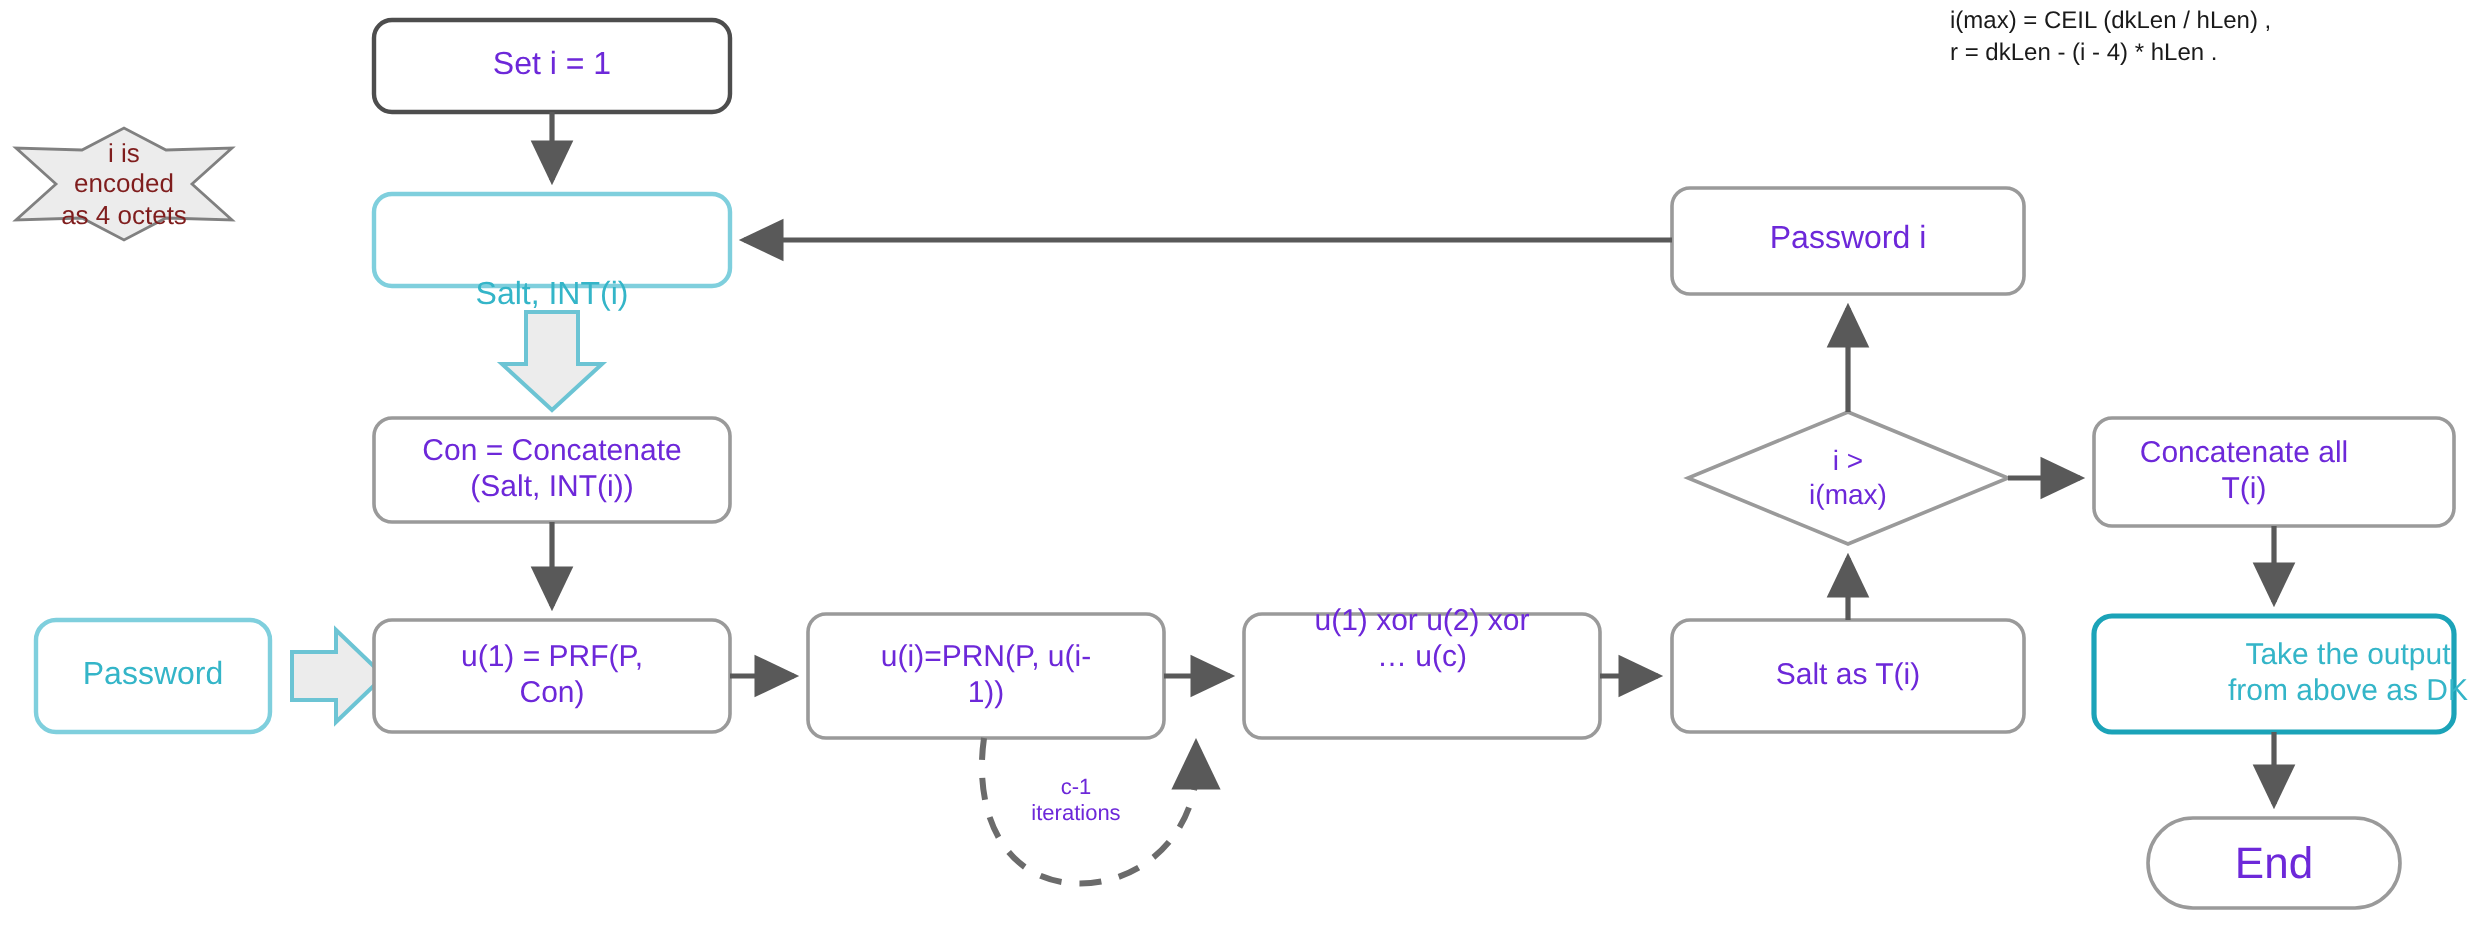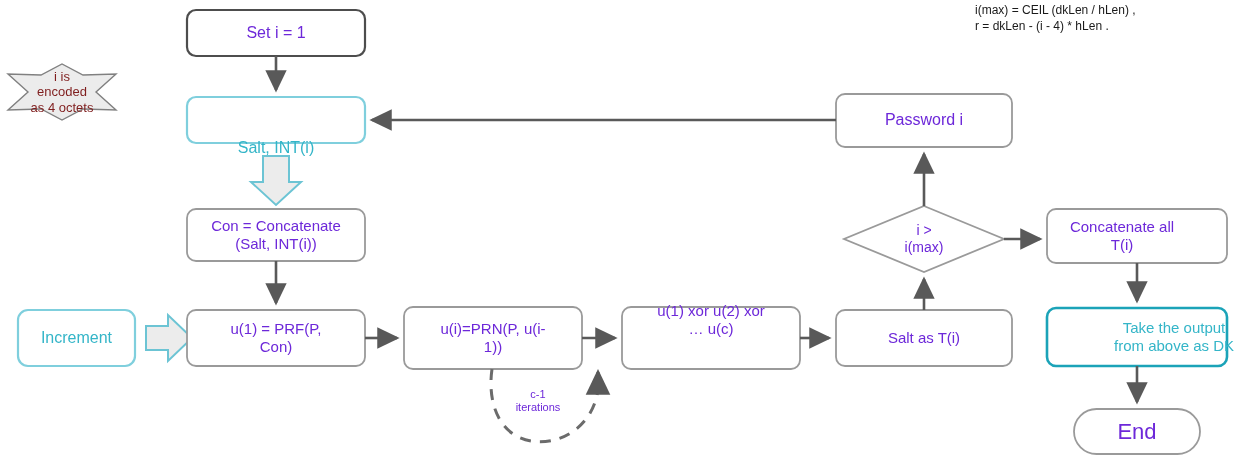--- a/index.html
+++ b/index.html
@@ -96,21 +96,21 @@
   <div class="nodeLabel t-dark f16" style="left:187px;top:10px;width:178px;height:46px;">Set i = 1</div>
 
   <div class="nodeLabel t-cyan f16" style="left:187px;top:97px;width:178px;height:46px;margin-top:28px;">Salt, INT(i)</div>
 
   <div class="nodeLabel t-note f13" style="left:28px;top:74px;width:68px;height:36px;">i is encoded
 as 4 octets</div>
 
   <div class="nodeLabel t-dark f15" style="left:187px;top:209px;width:178px;height:52px;">Con = Concatenate
 (Salt, INT(i))</div>
 
-  <div class="nodeLabel t-cyan f16" style="left:18px;top:310px;width:117px;height:56px;">Increment</div>
+  <div class="nodeLabel t-cyan f16" style="left:18px;top:310px;width:117px;height:56px;">Password</div>
 
   <div class="nodeLabel t-dark f15" style="left:187px;top:310px;width:178px;height:56px;">u(1) = PRF(P,
 Con)</div>
 
   <div class="nodeLabel t-dark f15" style="left:404px;top:307px;width:178px;height:62px;">u(i)=PRN(P, u(i-
 1))</div>
 
   <div class="nodeLabel t-dark f15" style="left:622px;top:289px;width:178px;height:62px;">u(1) xor u(2) xor
 … u(c)</div>
 

